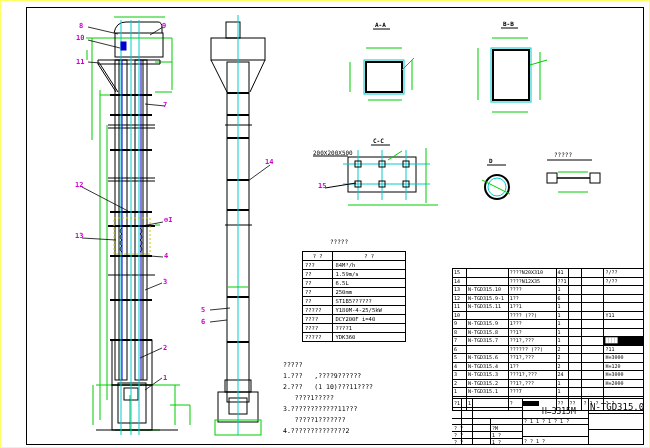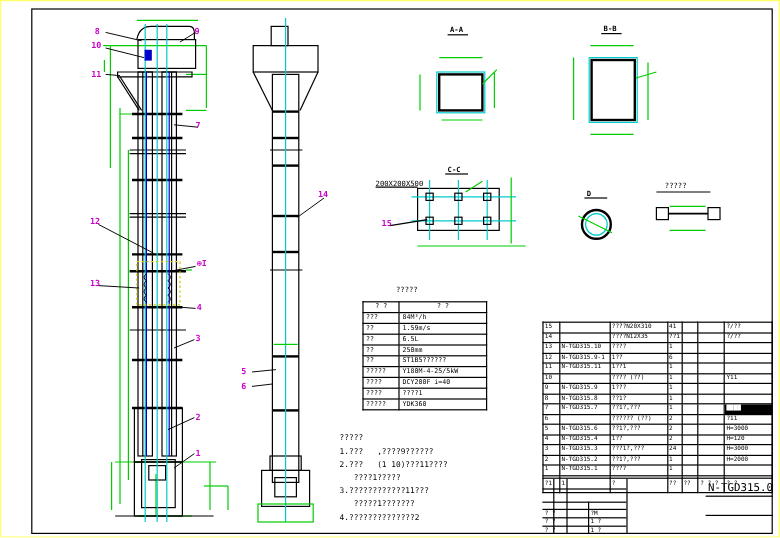--- a/index.html
+++ b/index.html
@@ -476,19 +476,28 @@
     <div class="abs" style="left:20px;top:0;height:46px;border-left:1px solid #000;"></div>
     <div class="abs" style="left:38px;top:19px;height:27px;border-left:1px solid #000;"></div>
     <div class="abs" style="font-size:5px;left:2px;top:26px;">? ?</div>
     <div class="abs" style="font-size:5px;left:2px;top:33px;">? ?</div>
     <div class="abs" style="font-size:5px;left:2px;top:40px;">? ?</div>
     <div class="abs" style="font-size:5px;left:40px;top:26px;">?M</div>
     <div class="abs" style="font-size:5px;left:40px;top:33px;">1 ?</div>
     <div class="abs" style="font-size:5px;left:40px;top:40px;">1 ?</div>
   </div>
 
+  <div class="abs" style="left:70px;top:0;width:66px;height:46px;border-right:1px solid #000;">
+    <div class="abs" style="left:1px;top:2px;background:#000;width:16px;height:5px;"></div>
+    <div class="abs" style="left:20px;top:8px;font-size:8px;">H=3315M</div>
+    <div class="abs" style="left:0;top:19px;width:66px;border-top:1px solid #000;"></div>
+    <div class="abs" style="left:2px;top:19px;font-size:5px;">? 1 1 ?   1 ? 1 ?</div>
+    <div class="abs" style="left:0;top:25px;width:66px;border-top:1px solid #000;"></div>
+    <div class="abs" style="left:0;top:37px;width:66px;border-top:1px solid #000;"></div>
+    <div class="abs" style="left:2px;top:39px;font-size:5px;">?   ? 1   ?</div>
+  </div>
 
   <div class="abs" style="left:136px;top:0;width:56px;height:46px;">
     <div class="abs" style="left:2px;top:3px;font-size:9px;white-space:nowrap;">N-TGD315.0</div>
     <div class="abs" style="left:0;top:14px;width:56px;border-top:1px solid #000;"></div>
     <div class="abs" style="left:0;top:30px;width:56px;border-top:1px solid #000;"></div>
   </div>
 </div>
 
 </body></html>

